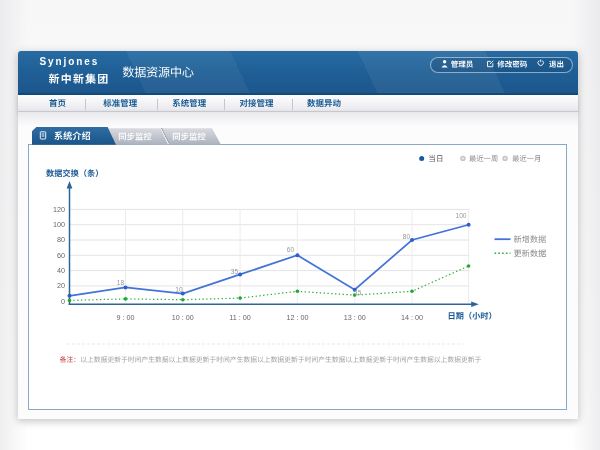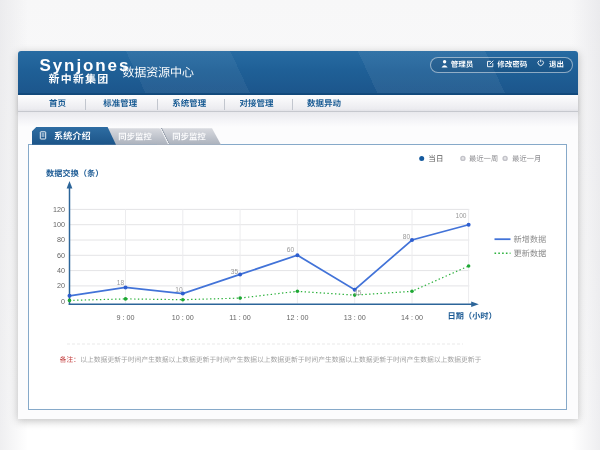--- a/index.html
+++ b/index.html
@@ -5,21 +5,21 @@
  background:linear-gradient(90deg,rgba(228,228,231,.6) 0px,rgba(250,250,250,0) 28px,rgba(250,250,250,0) 572px,rgba(226,226,230,.6) 600px),linear-gradient(180deg,#f7f7f8 0%,#fbfbfb 55%,#ffffff 96%);
  font-family:"Liberation Sans",sans-serif;}
 div{position:absolute;}
 #win{left:18px;top:51px;width:560px;height:368px;background:#fcfcfd;
  border-radius:3px 3px 0 0;box-shadow:0 2px 8px rgba(0,0,0,.25);}
 #hdr{left:18px;top:51px;width:560px;height:42px;border-radius:3px 3px 0 0;
  background:
   linear-gradient(65deg, rgba(255,255,255,0) 0 22%, rgba(255,255,255,.05) 22% 40%, rgba(255,255,255,0) 40% 62%, rgba(255,255,255,.06) 62% 84%, rgba(255,255,255,0) 84%),
   linear-gradient(180deg,#276ba2 0%,#1f6097 45%,#1c568c 100%);
  border-bottom:2px solid #134a7c;}
-#logo1{left:39.5px;top:56px;color:#fff;font-size:17px;font-weight:bold;letter-spacing:1.9px;z-index:2;}
+#logo1{left:39.5px;top:56px;color:#fff;font-size:10px;font-weight:bold;letter-spacing:1.9px;z-index:2;}
 #pill{left:430px;top:56.5px;width:141px;height:14px;border:1px solid rgba(255,255,255,.5);
  border-radius:9px;background:rgba(8,35,62,.14);z-index:2;}
 #nav{left:18px;top:95px;width:560px;height:16px;
  background:linear-gradient(180deg,#fdfdfe 0%,#ececf0 85%,#e3e3e8 100%);
  border-bottom:1px solid #c6c8ce;box-shadow:0 2px 3px rgba(80,80,90,.18);}
 .nsep{top:98.5px;width:1px;height:11px;background:#c2c6ce;z-index:2;}
 #band{left:18px;top:112px;width:560px;height:15px;
  background:linear-gradient(180deg,#e9e9ed 0%,#f5f5f8 60%,rgba(252,252,253,0) 100%);}
 #card{left:28px;top:144px;width:539px;height:266px;background:#fff;
  border:1px solid #86a9c9;box-sizing:border-box;}

